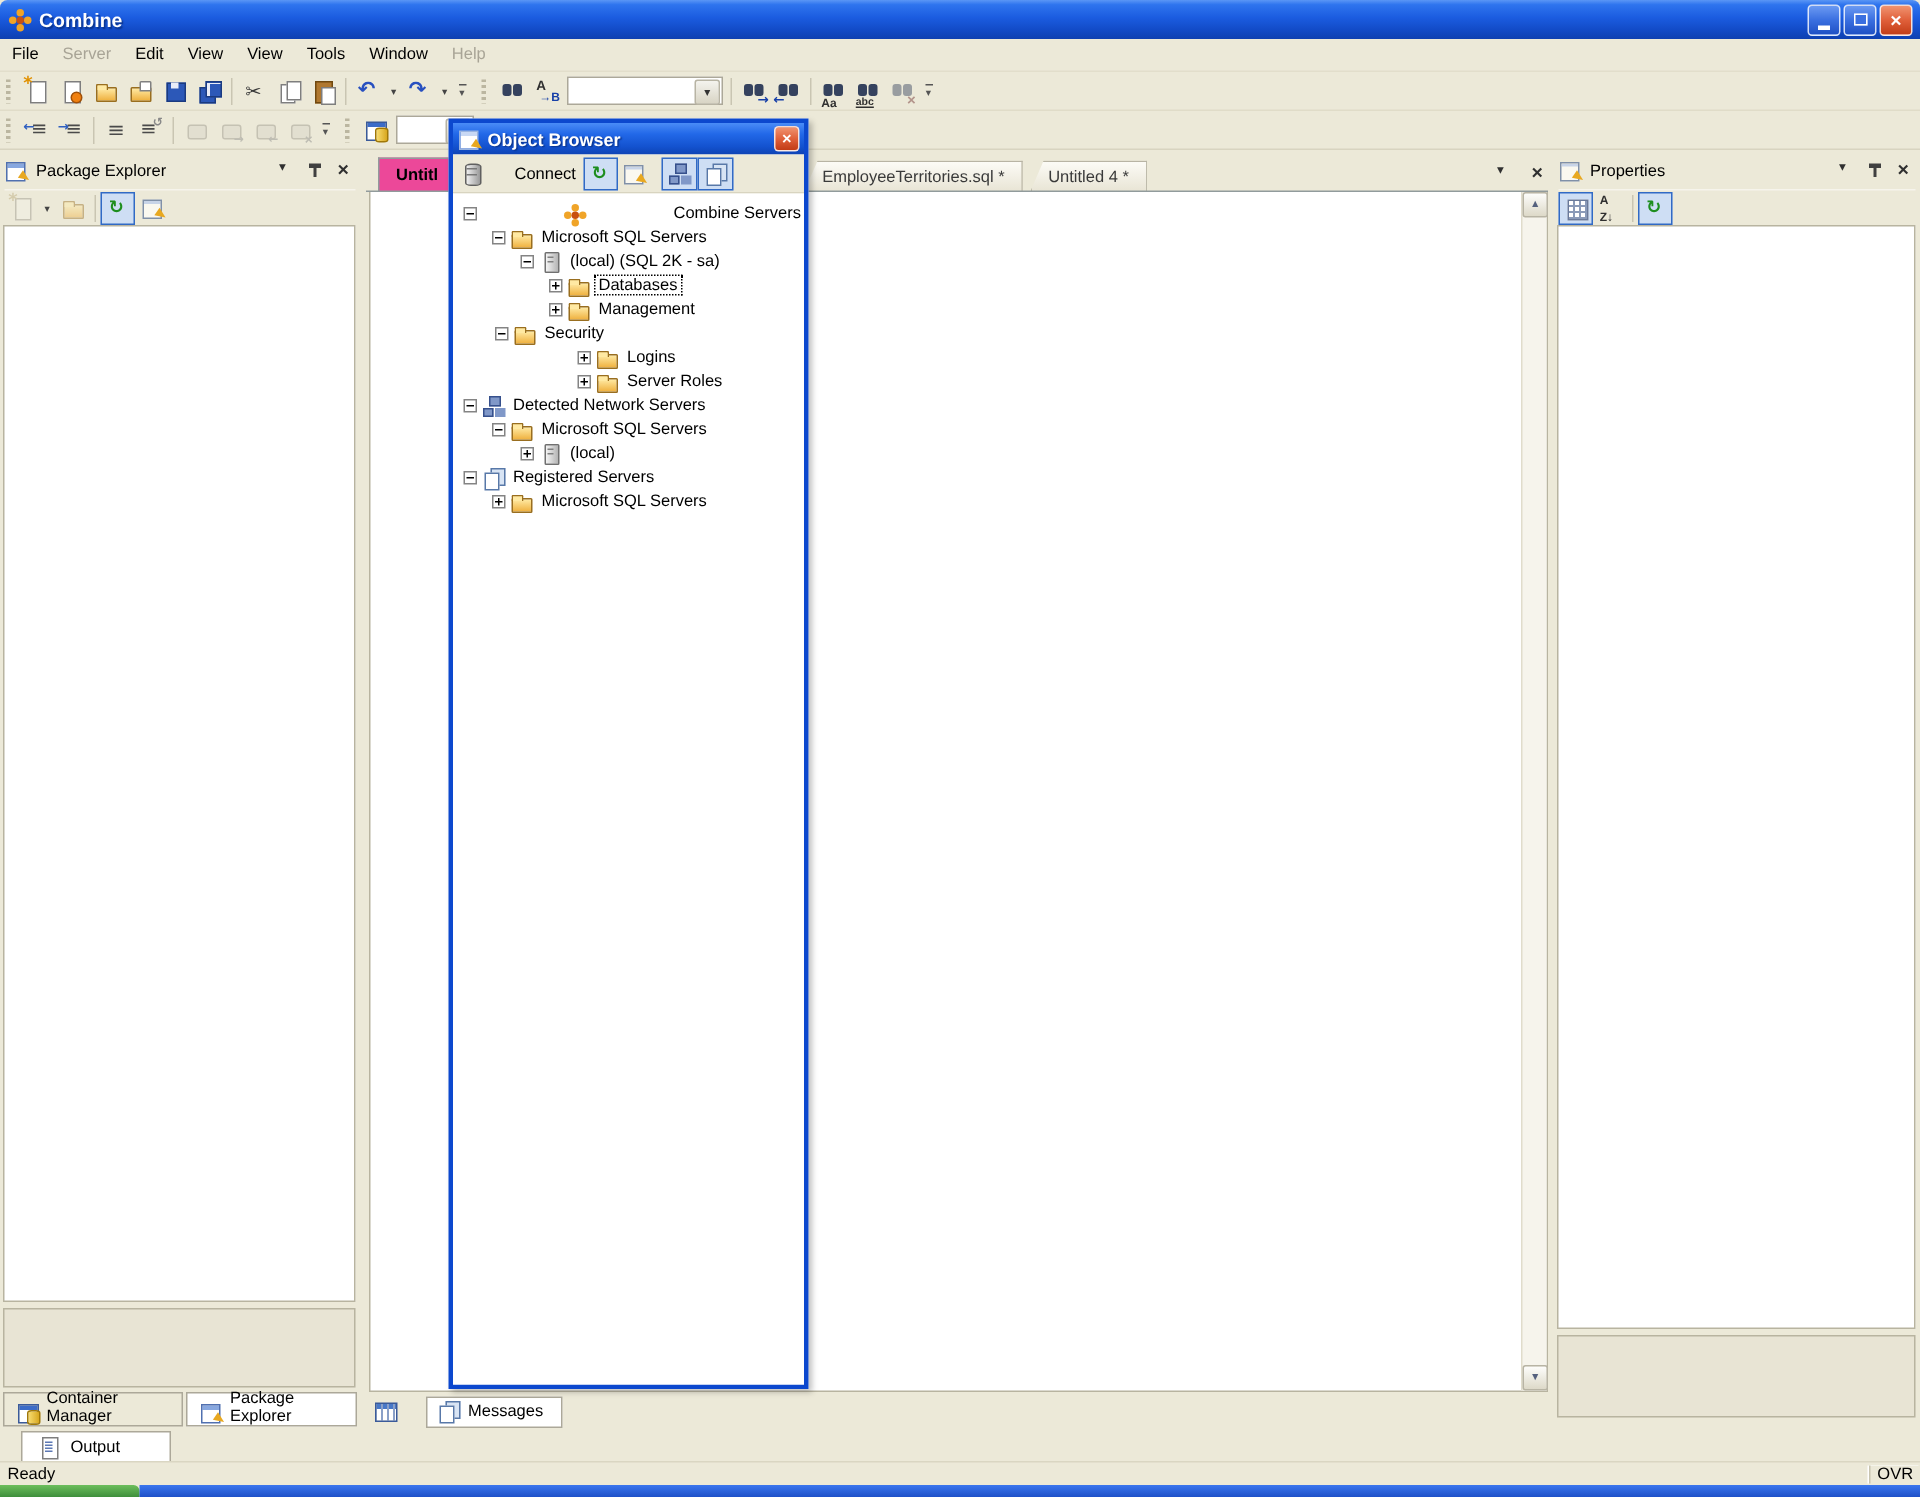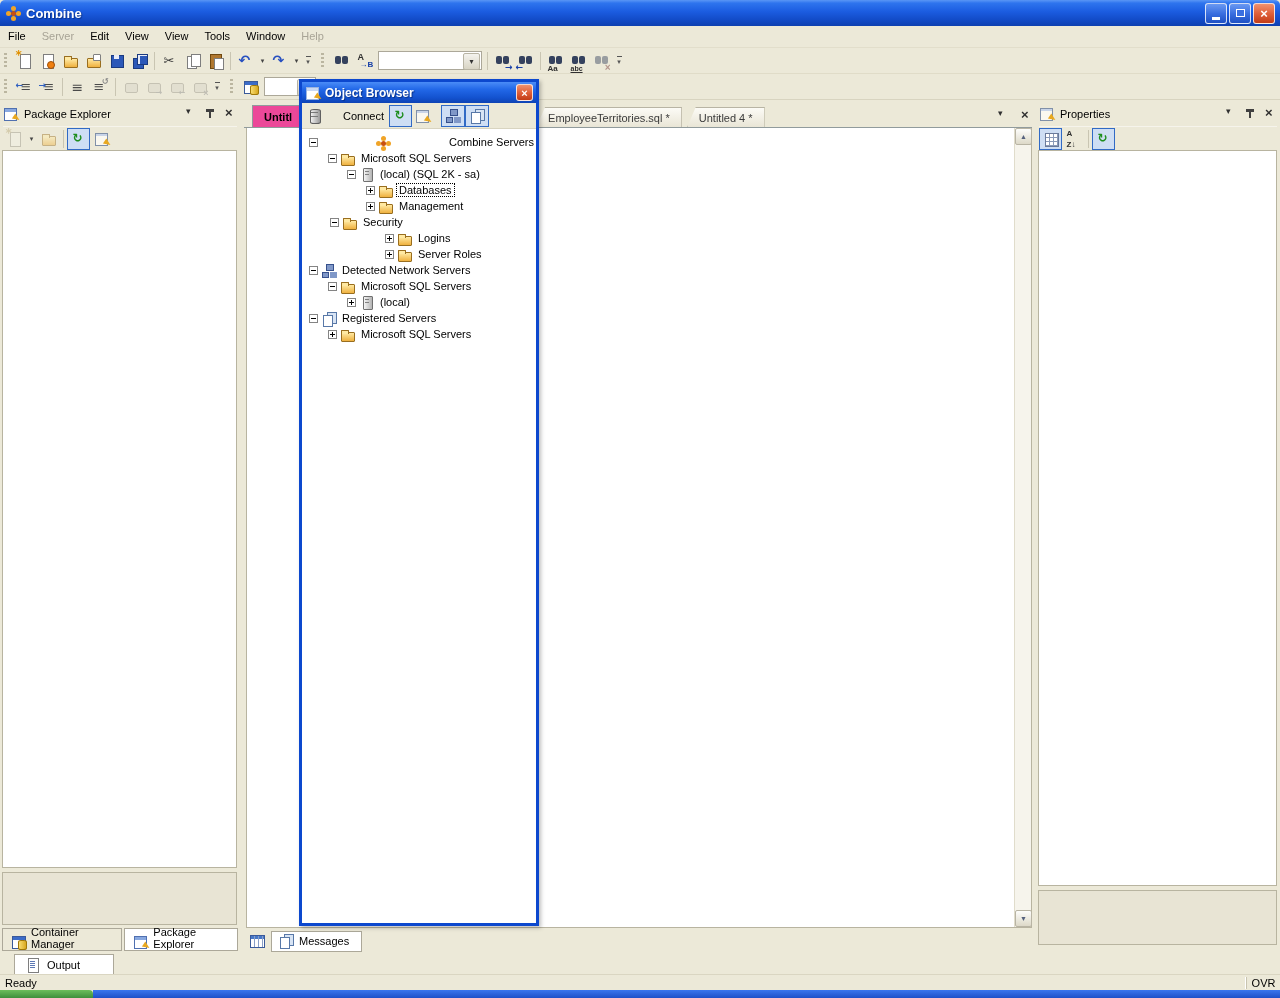--- a/index.html
+++ b/index.html
@@ -187,21 +187,21 @@
   .doc-tab:nth-child(2){ margin-left:232px; }
   .doc-tab:nth-child(3){ margin-left:5px; }
   #doc-tab-ctrls { position:absolute; left:995px; top:108px; display:flex; gap:6px; }
   #doc-tabline { position:absolute; left:244px; top:127px; width:788px; height:1px; background:#919B9C; }
   #editor { position:absolute; left:246px; top:128px; width:786px; height:800px; background:#fff; border:1px solid #B8B4A0; border-top:none; }
   #vscroll { position:absolute; right:0; top:0; width:17px; height:100%; background:#F6F4EC; border-left:1px solid #E0DCCB; }
   .scroll-btn { position:absolute; left:0; width:17px; height:17px; background:linear-gradient(180deg,#FDFDFB,#DDD9C8);
     border:1px solid #B8B4A4; border-radius:2px; font-size:7px; color:#55617E; display:flex; align-items:center; justify-content:center; }
   .scroll-btn.up { top:0; }
   .scroll-btn.down { bottom:0; }
-  #messages-row { position:absolute; left:246px; top:930px; height:22px; display:flex; align-items:center; gap:3px; }
+  #messages-row { position:absolute; left:246px; top:930px; height:22px; display:flex; align-items:center; gap:16px; }
   #messages-gridbtn { width:22px; height:20px; display:flex; align-items:center; justify-content:center; }
   #messages-tab { height:21px; background:#fff; border:1px solid #ACA899; display:flex; align-items:center; gap:5px; padding:0 12px 0 6px; }
 
   
   #statusbar { position:absolute; left:0; top:974px; width:1280px; height:16px; background:#ECE9D8;
     border-top:1px solid #DAD6C2; display:flex; align-items:center; }
   #status-msg { padding-left:5px; flex:1; }
   #ovr-cell { width:34px; text-align:center; border-left:1px solid #C8C4B0; box-shadow:-1px 0 0 #fff; }
   #taskbar { position:absolute; left:0; top:990px; width:1280px; height:8px; display:flex; }
   #start-btn { width:93px; height:8px; background:linear-gradient(180deg,#6CBE5C,#3E8F3C); border-radius:0 4px 0 0; }

